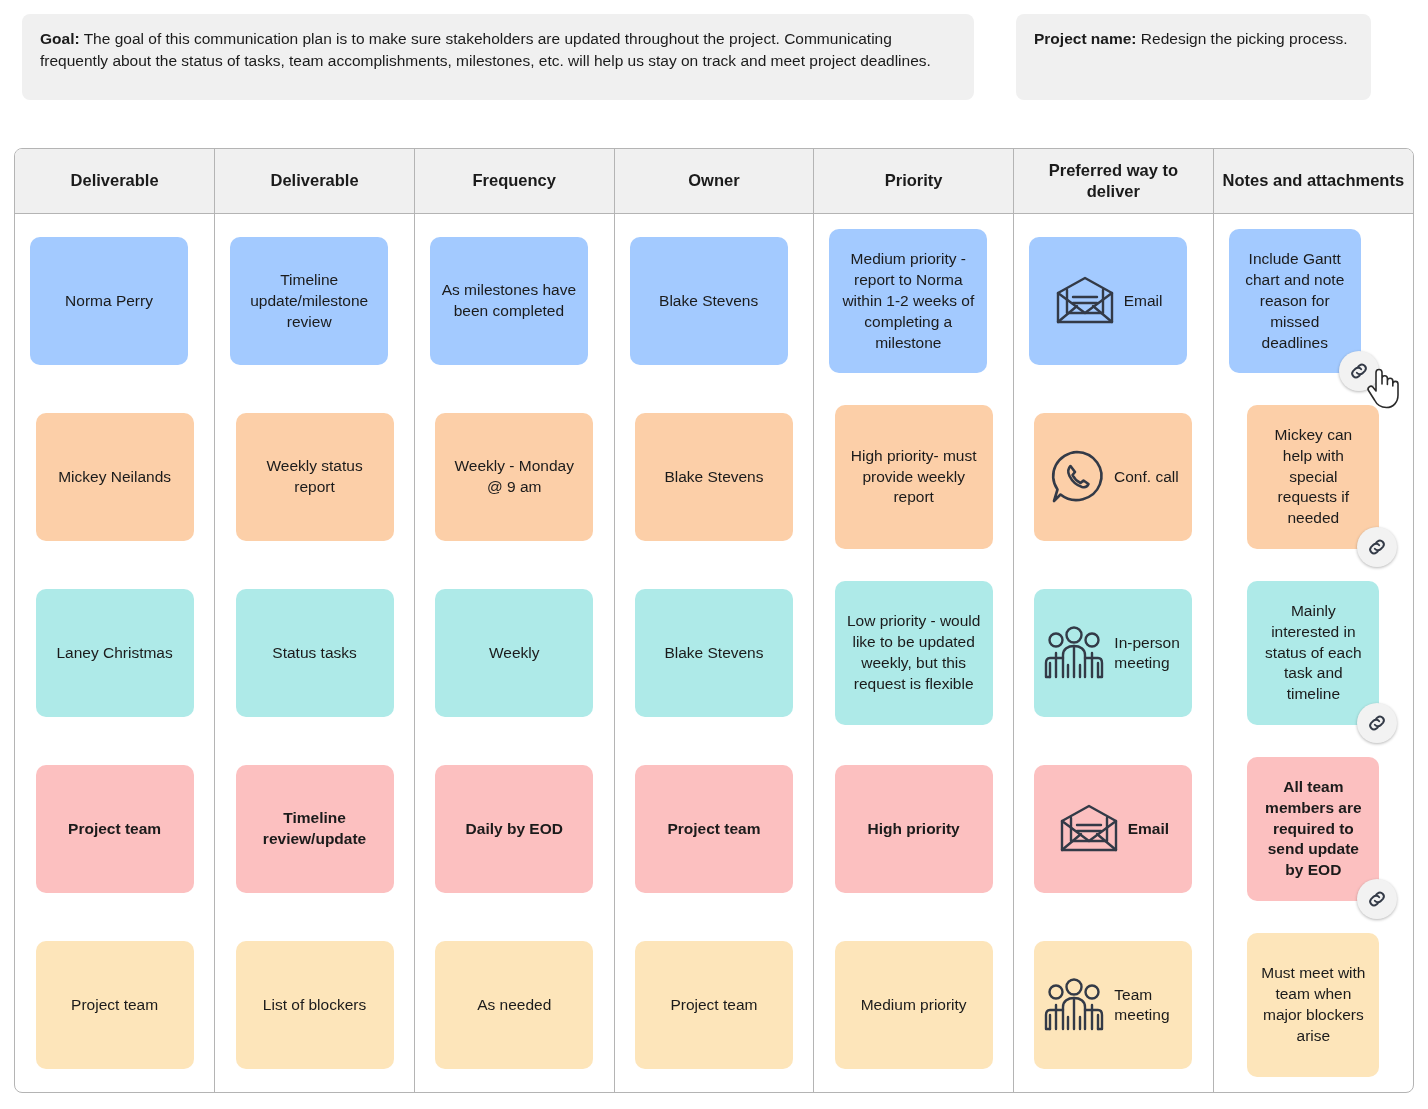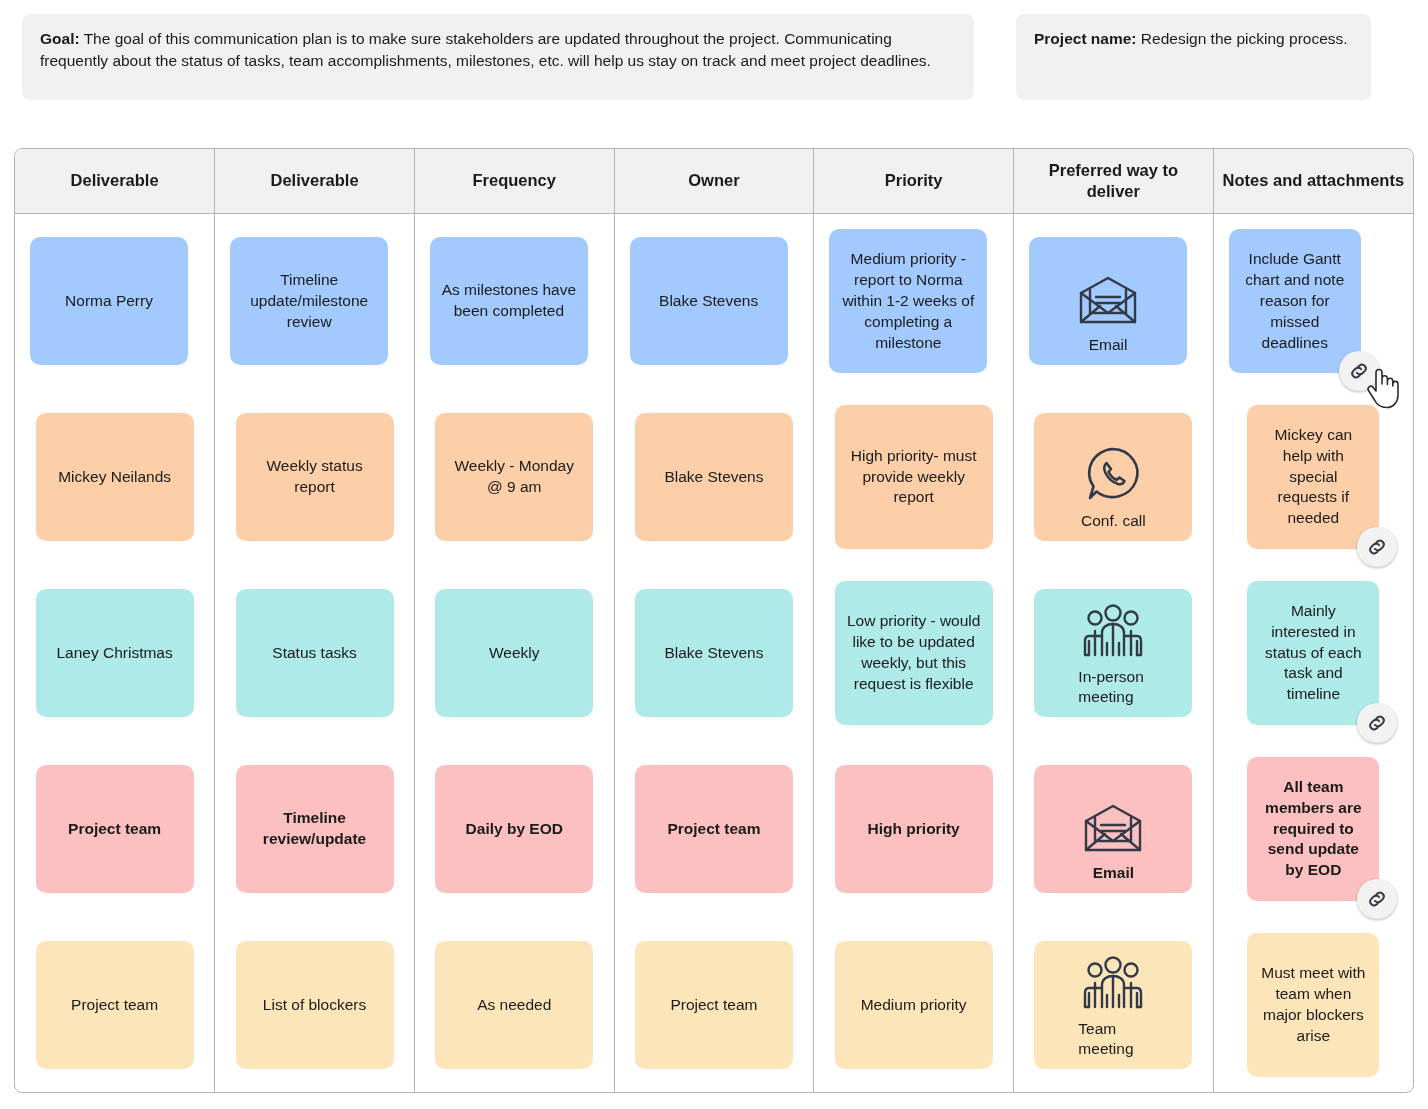--- a/index.html
+++ b/index.html
@@ -86,23 +86,23 @@
     line-height: 1.35;
     padding: 8px 10px;
     color: #1b1b1b;
     text-align: center;
   }
   .cell.tall { min-height: 144px; }
   .cell.wide { width: 132px; }
 
   
   .cell.delivery {
-    flex-direction: column;
+    flex-direction: row;
     gap: 8px;
-    justify-content: flex-end;
+    justify-content: center;
     padding: 10px 8px;
   }
   .cell.delivery .icon { flex: 0 0 auto; display: block; }
   .cell.delivery .dl-label {
     font-size: 15.5px;
     line-height: 1.3;
     text-align: left;
     max-width: 70px;
   }
   .cell.delivery .dl-label.one-line { max-width: 60px; }

